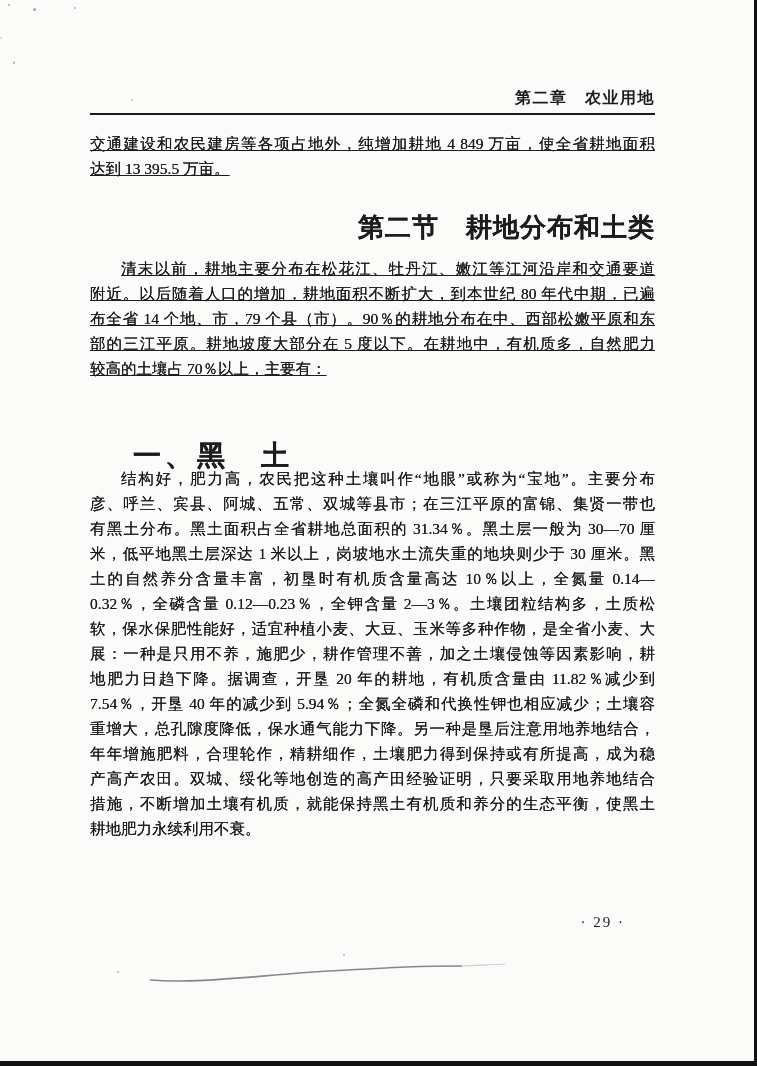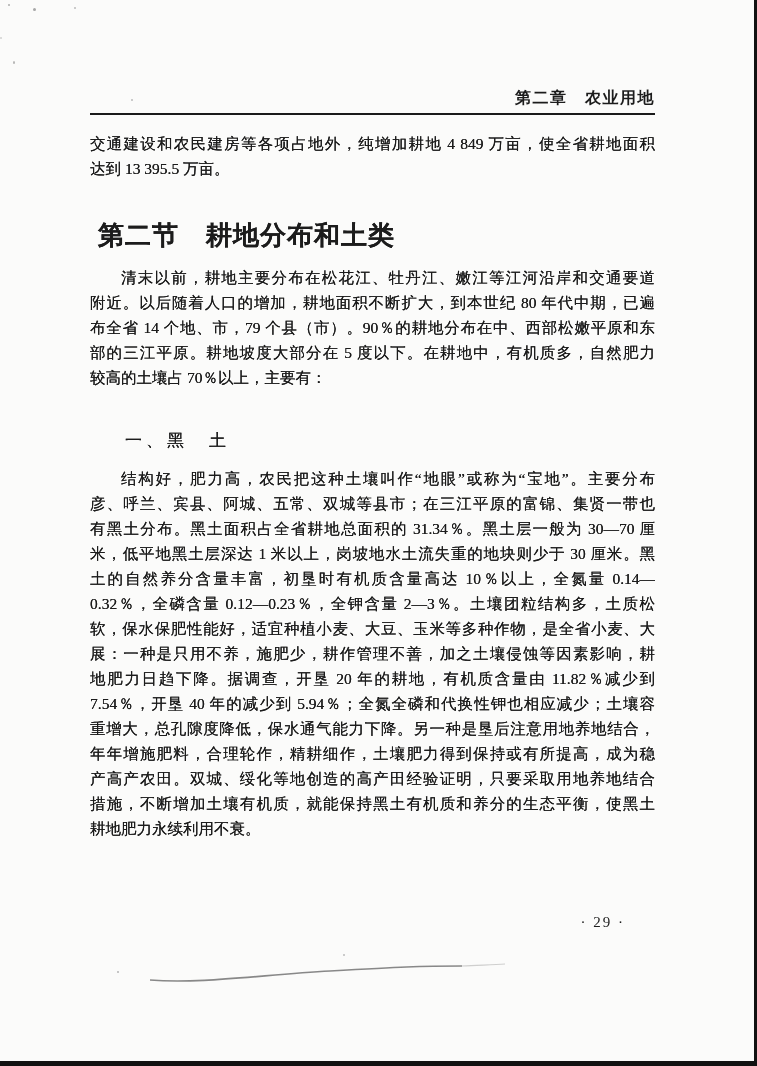--- a/index.html
+++ b/index.html
@@ -19,30 +19,30 @@
   }
   .header-rule{top:113px;height:2px;background:var(--rule,#1a1a1a);}
   .para .line{
     height:25px;line-height:25px;font-size:15.5px;
     text-align:justify;text-align-last:justify;-moz-text-align-last:justify;
     overflow:hidden;white-space:normal;
     text-shadow:0 0 .4px currentColor;
   }
   .para .line:last-child{text-align-last:left;-moz-text-align-last:left;}
   .indent .line:first-child{text-indent:2em;}
-  .intro{top:131px;}
+  .intro{top:131px;text-decoration:underline;}
   .section-title{
-    top:210px;margin:8px;text-align:left;
+    top:210px;margin:0;text-align:right;
     font-size:26px;font-weight:bold;letter-spacing:1px;
     text-shadow:0 0 .6px currentColor;
   }
-  .overview{top:265px;}
+  .overview{top:256px;text-decoration:underline;}
   .subsection-title{
-    top:429px;margin:0;padding-left:35px;
-    font-size:17px;font-weight:normal;letter-spacing:4px;
+    top:429px;margin:8px;padding-left:35px;
+    font-size:28px;font-weight:bold;letter-spacing:4px;
     text-shadow:0 0 .6px currentColor;
   }
   .blacksoil{top:466px;}
   .page-number{top:871px;right:132px;font-size:15px;letter-spacing:2px;margin-top:43px;}
   .edge-right{top:0;right:0;width:3px;height:1066px;background:#121212;}
   .edge-bottom{left:0;bottom:0;width:757px;height:5px;background:#121212;}
   .pencil-mark{left:0;top:0;pointer-events:none;}
   .speck{position:absolute;background:#6f6f6f;border-radius:50%;}
 </style>
 </head>

